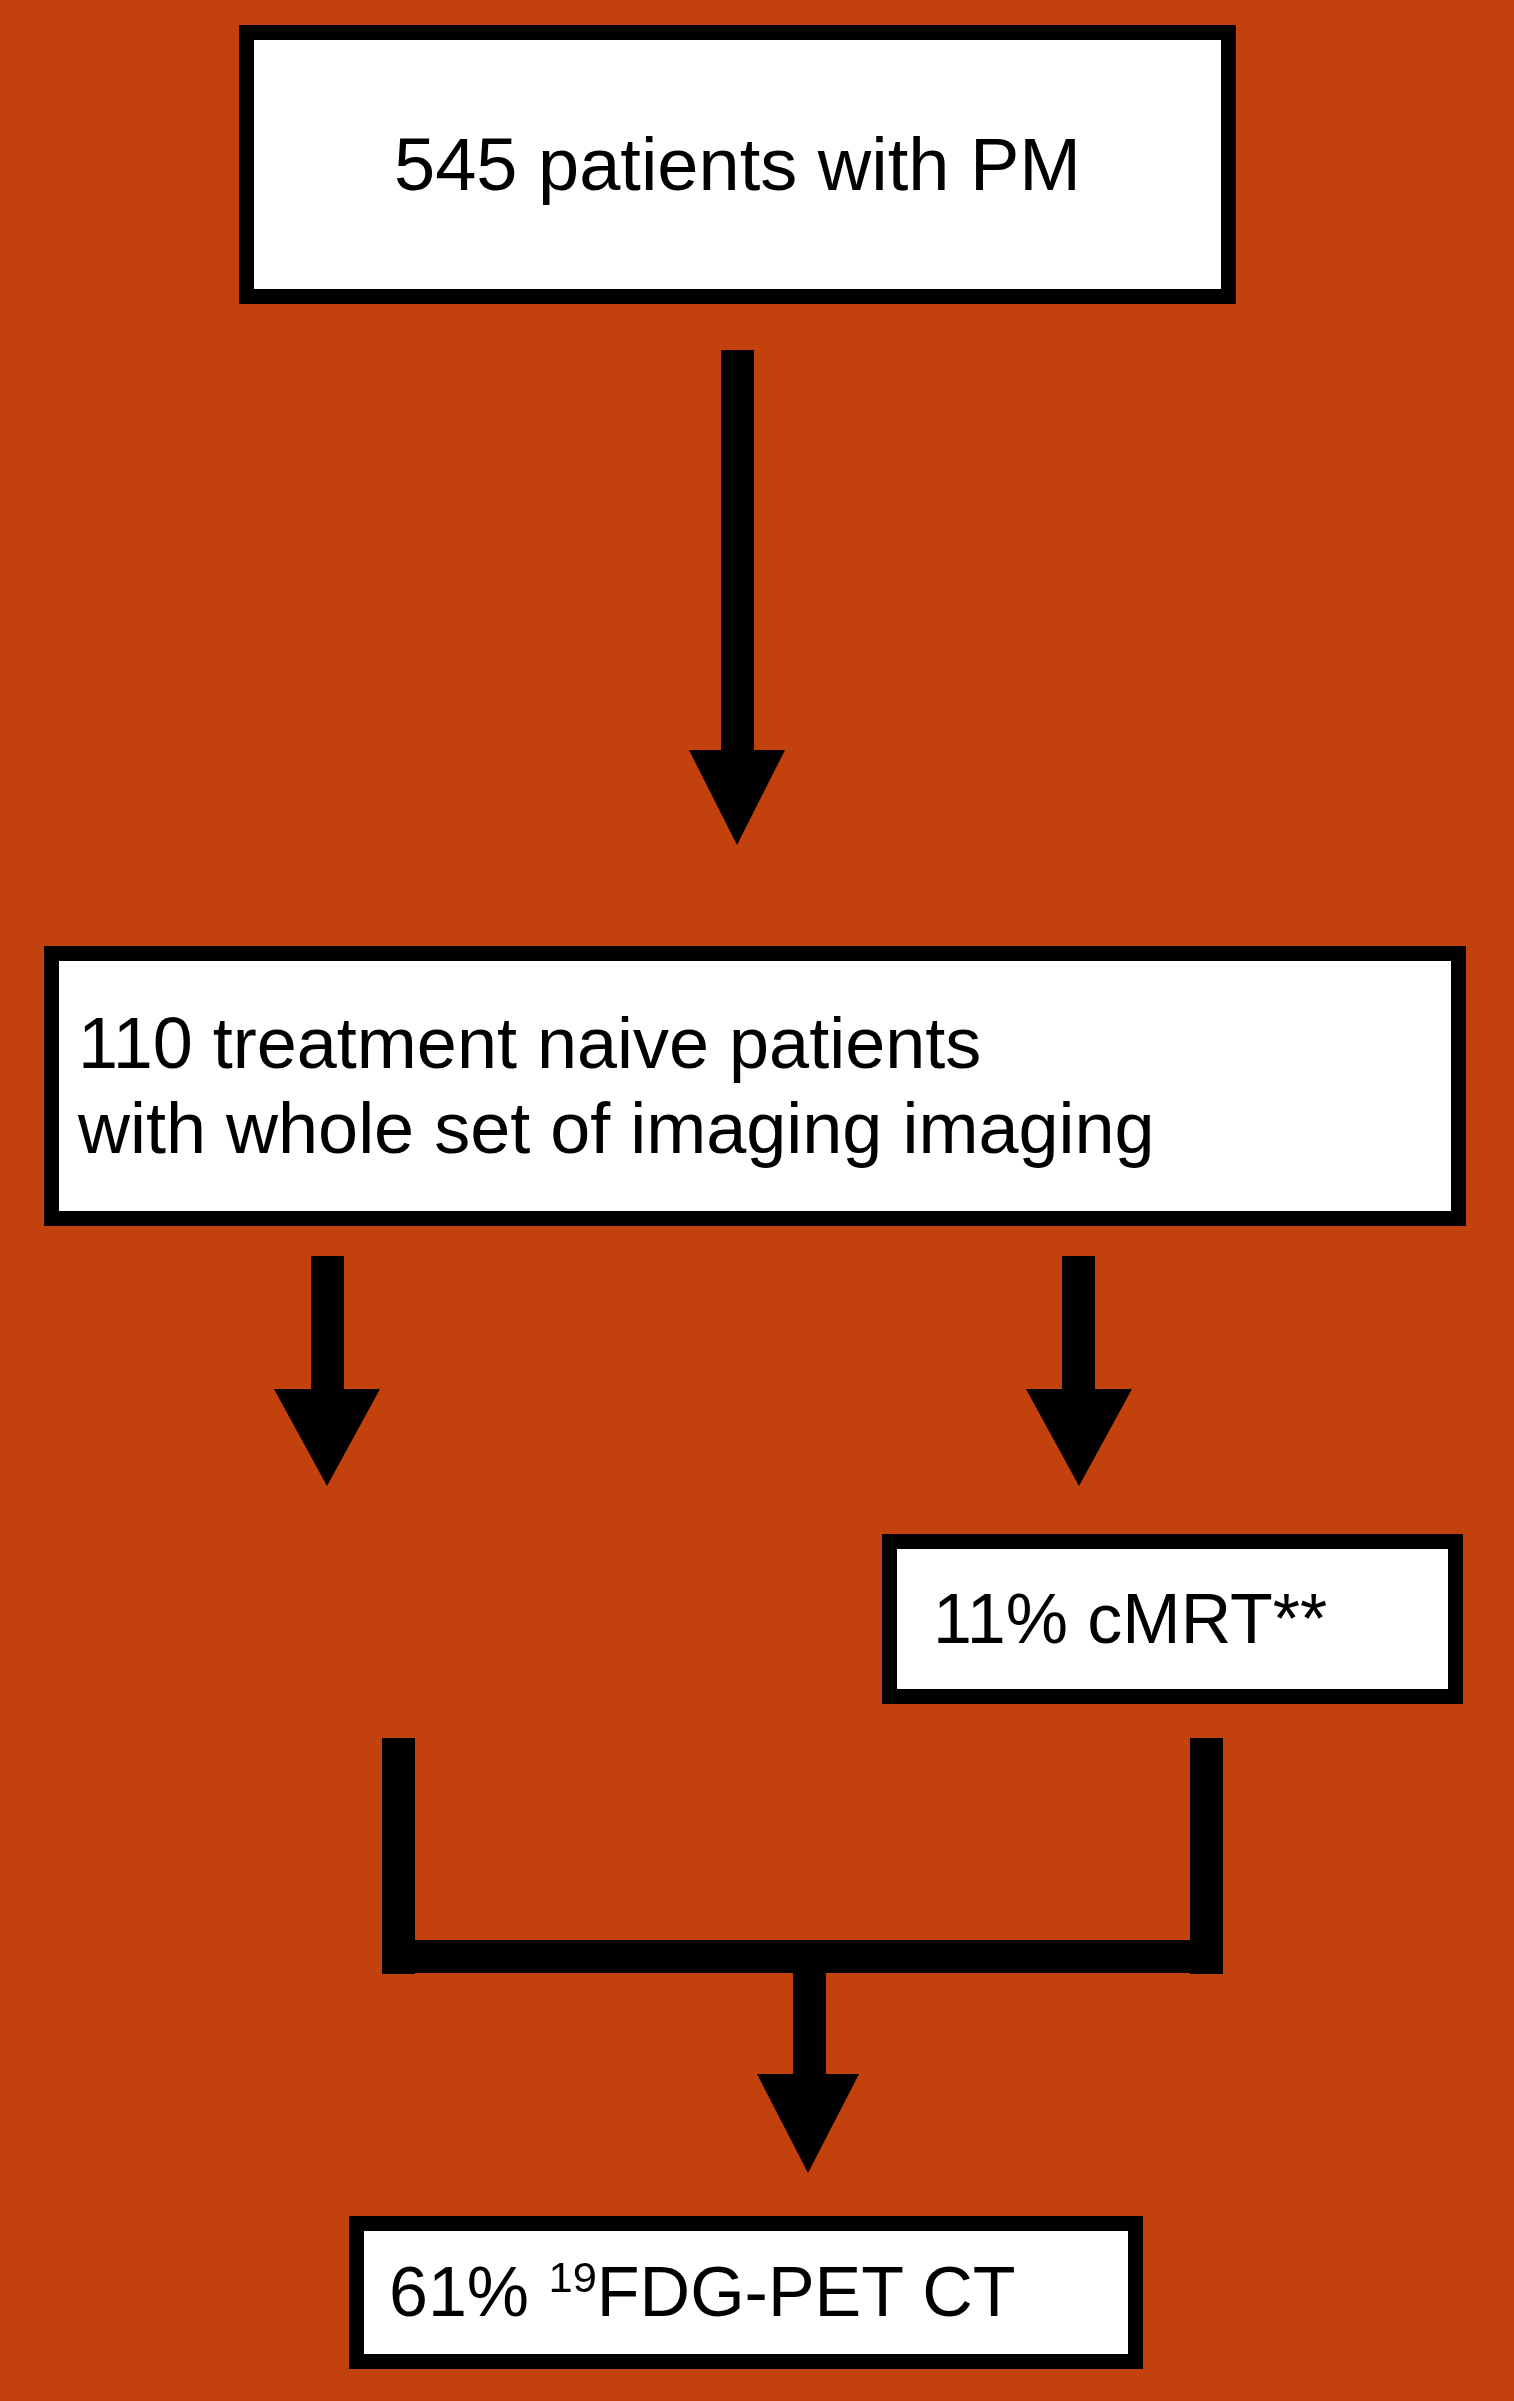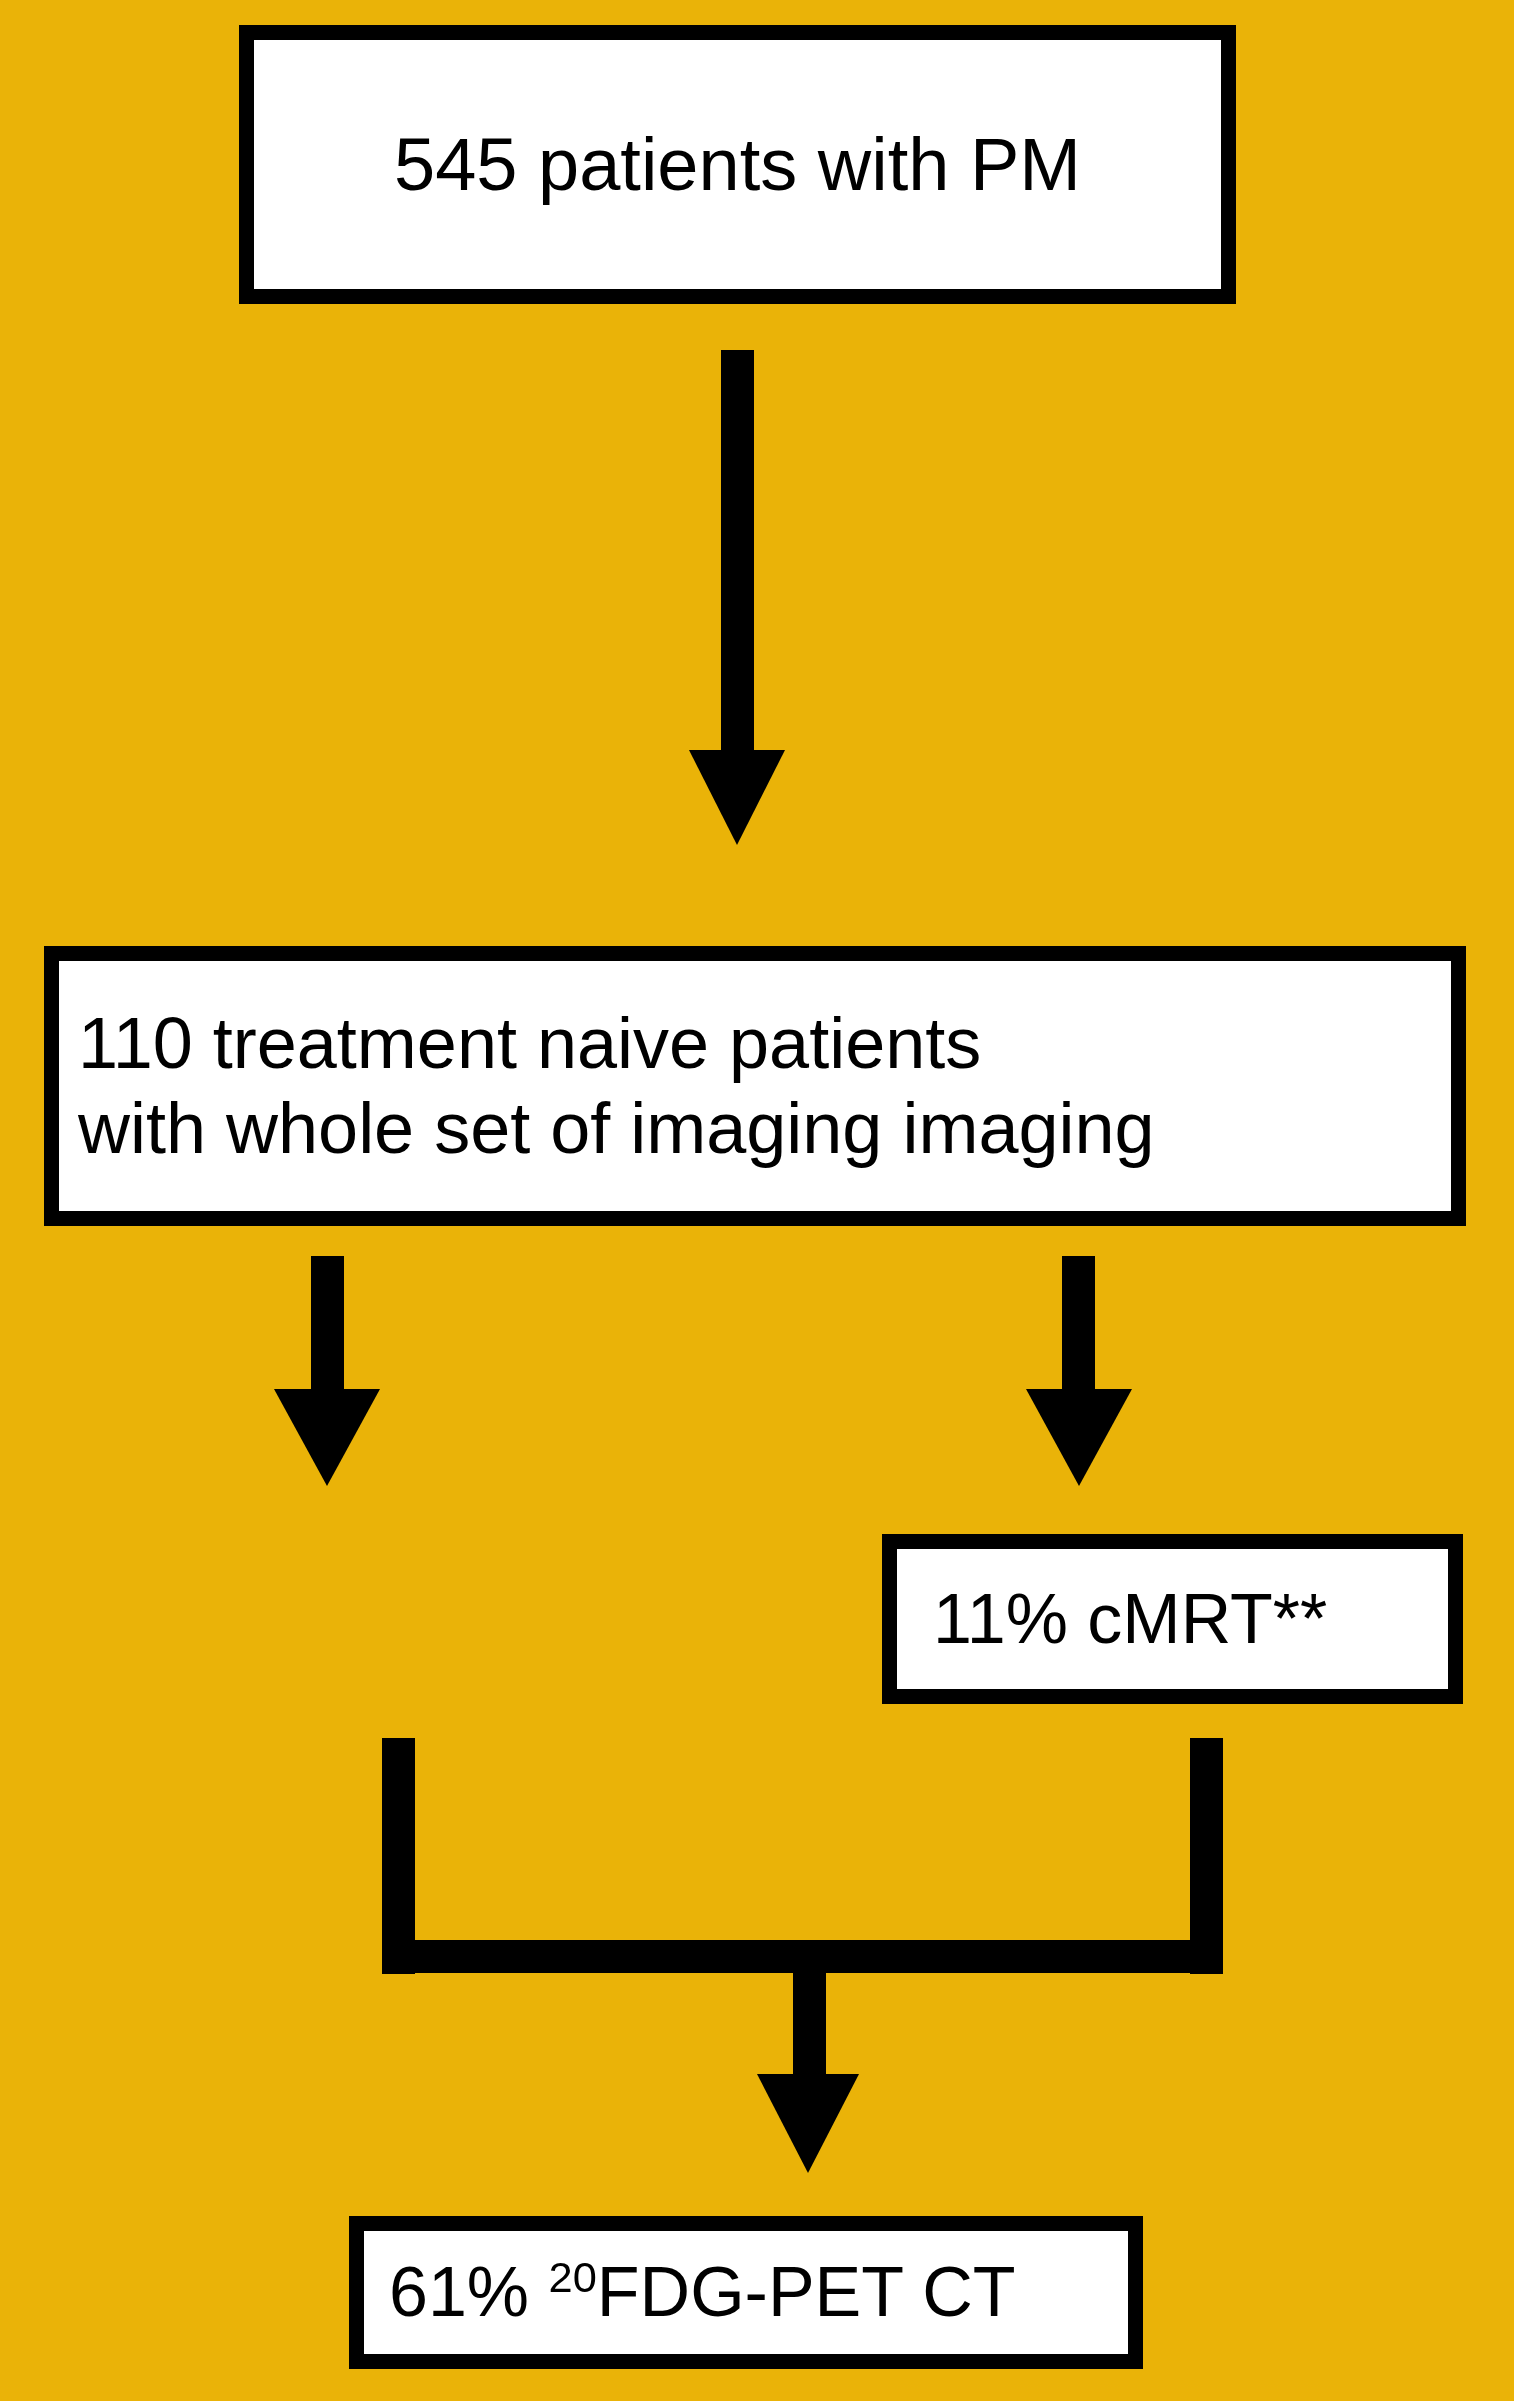--- a/index.html
+++ b/index.html
@@ -9,21 +9,21 @@
     background: #ffffff;
   }
   body {
     font-family: "Liberation Sans", sans-serif;
     -webkit-font-smoothing: antialiased;
   }
   #flowchart {
     position: relative;
     width: 1514px;
     height: 2401px;
-    background: #eab308;
+    background: #c2410c;
     overflow: hidden;
   }
 
   
   .node {
     position: absolute;
     box-sizing: border-box;
     background: #ffffff;
     border: 15.7px solid #000000;
     display: flex;
@@ -171,17 +171,17 @@
   </div>
 
   <div class="shaft" id="merge-left"></div>
   <div class="shaft" id="merge-right"></div>
   <div class="shaft" id="merge-bar"></div>
 
   <div class="shaft" id="arrow-pet-shaft"></div>
   <div class="head" id="arrow-pet-head"></div>
 
   <div class="node" id="node-pet">
-    <span class="line"><span>61% </span><span class="sup">20</span><span>FDG-PET CT</span></span>
+    <span class="line"><span>61% </span><span class="sup">19</span><span>FDG-PET CT</span></span>
   </div>
 
 </div>
 
 
 </body></html>

